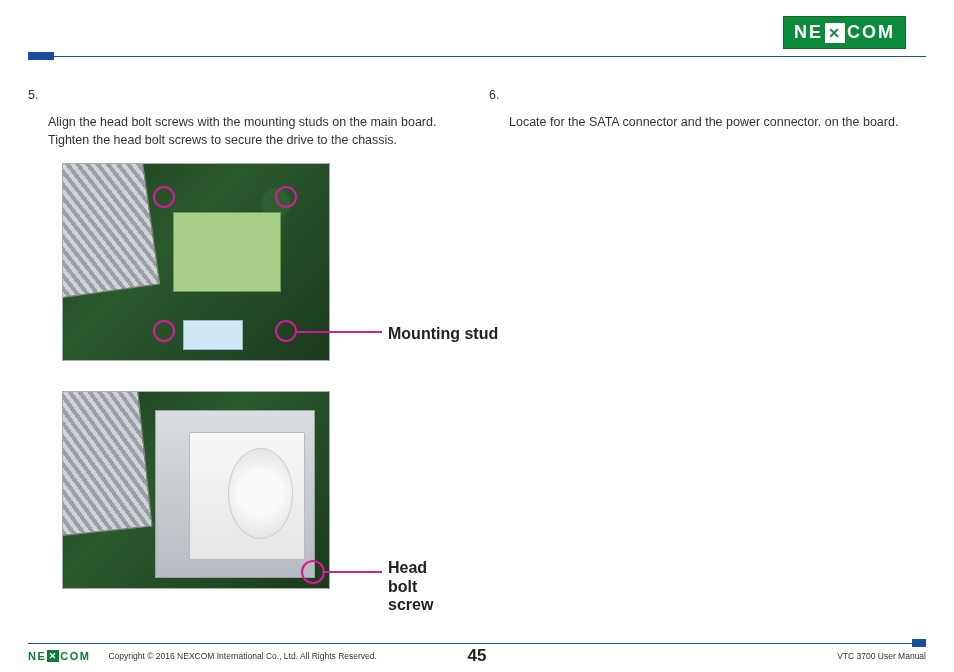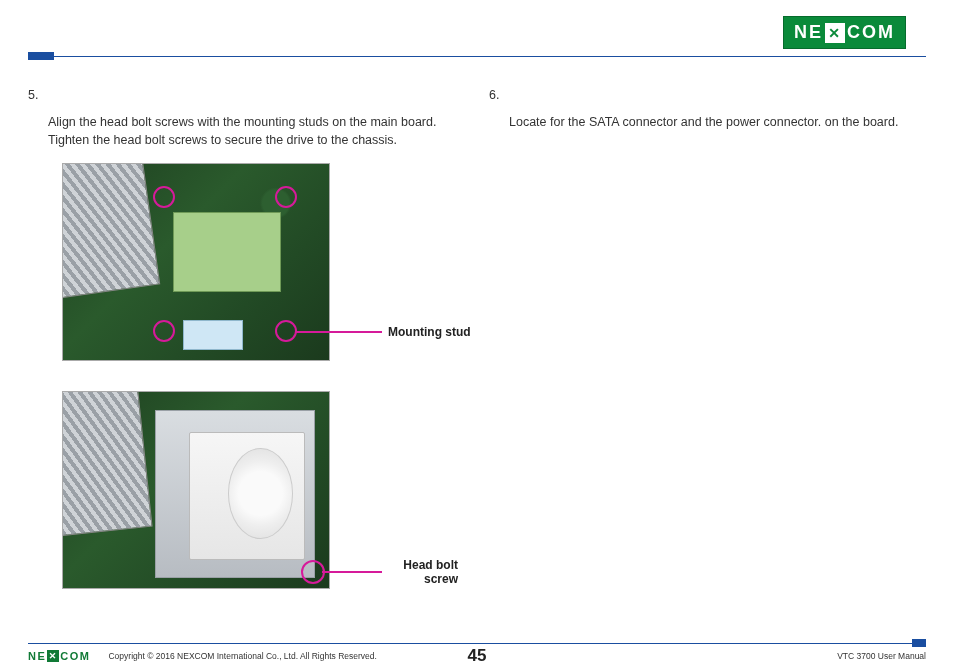--- a/index.html
+++ b/index.html
@@ -144,21 +144,21 @@
     pointer-events: none;
   }
   .callout-line {
     position: absolute;
     height: 2px;
     background: #d61a9a;
   }
   .callout-line.blue { background: #1851b6; }
   .callout-label {
     position: absolute;
-    font-size: 12px;
+    font-size: 16px;
     font-weight: 700;
     color: #222;
     white-space: nowrap;
   }
   .zoom {
     position: absolute;
     width: 130px; height: 130px;
     border: 3px solid #d61a9a;
     border-radius: 50%;
     overflow: hidden;
@@ -269,21 +269,21 @@
 
       <div class="fig" style="height:210px;">
         <div class="photo p2">
           <div class="bg-pcb"></div>
           <div class="heatsink" style="left:-14px; top:-10px; width:96px; height:150px; transform:rotate(-6deg);"></div>
           <div class="bracket" style="left:92px; top:18px; width:160px; height:168px;"></div>
           <div class="hdd" style="left:126px; top:40px; width:116px; height:128px;"></div>
           <div class="circ-callout" style="left:238px; top:168px; width:24px; height:24px;"></div>
         </div>
         <div class="callout-line" style="left:260px; top:180px; width:60px;"></div>
-        <div class="callout-label" style="left:326px; top:168px; width:70px; white-space:normal; line-height:1.15;text-align:right;">Head bolt screw</div>
+        <div class="callout-label" style="left:326px; top:168px; width:70px; white-space:normal; line-height:1.15;">Head bolt screw</div>
       </div>
 
     </div>
 
     <div class="col">
 
       <div class="step">
         <div class="num">6.</div>
         <div class="txt">Locate for the SATA connector and the power connector. on the board.</div>
       </div>

